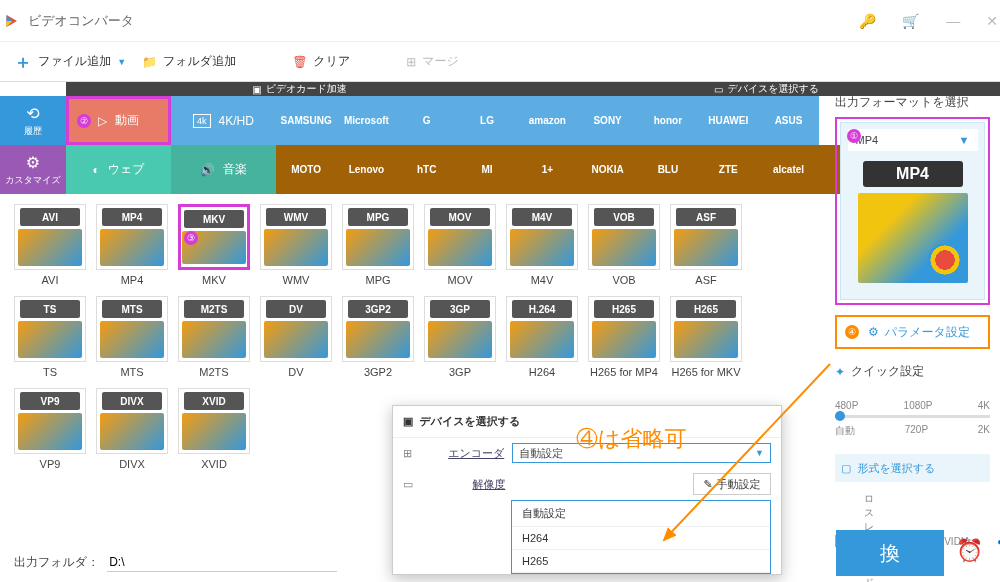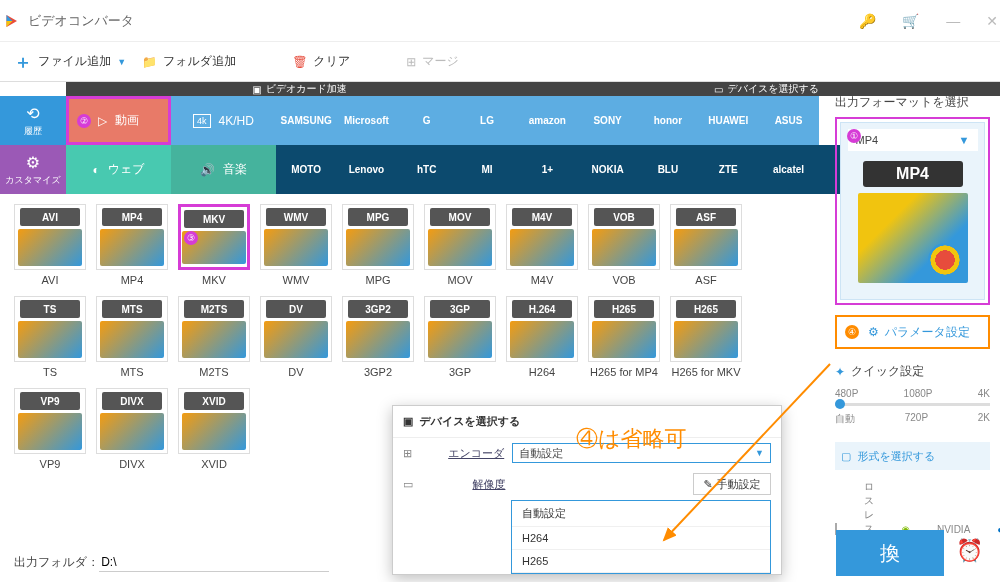--- a/index.html
+++ b/index.html
@@ -23,46 +23,46 @@
 .tabhead div { flex: 1; background: #444; display: flex; align-items: center; justify-content: center; gap: 4px; }
 .cats { width: 210px; display: flex; flex-wrap: wrap; }
 .catcell { width: 105px; height: 49px; display: flex; align-items: center; justify-content: center; color: #fff; gap: 8px; font-size: 12px; }
 .cat-video { background: #e87a68; }
 .cat-4k { background: #5dade2; }
 .cat-web { background: #48c9b0; }
 .cat-music { background: #45b39d; }
 .brands { flex: 1; display: flex; flex-wrap: wrap; }
 .brand { width: 60.3px; height: 49px; display: flex; align-items: center; justify-content: center; color: #fff; font-size: 10px; font-weight: bold; }
 .brow0 .brand { background: #5dade2; }
-.brow1 .brand { background: #0c4a6e; }
+.brow1 .brand { background: #a16207; }
 .maingrid { padding: 10px 14px 0; display: flex; flex-wrap: wrap; gap: 10px 10px; align-content: flex-start; }
 .fmtcell { width: 72px; display: flex; flex-direction: column; align-items: center; gap: 4px; }
 .thumb { width: 72px; height: 66px; border: 1px solid #ddd; background: #fff; display: flex; flex-direction: column; align-items: center; overflow: hidden; }
 .thumb .badge { height: 18px; width: 60px; margin-top: 3px; background: #555; color: #fff; font-size: 10px; font-weight: bold; display: flex; align-items: center; justify-content: center; border-radius: 2px; }
 .thumb .pic { flex: 1; width: 64px; background: linear-gradient(135deg,#f39c12,#3498db); margin: 3px 0; border-radius: 2px; position:relative; }
 .fmtlabel { font-size: 11px; color: #444; }
 .rightpanel { position: absolute; right: 10px; top: 94px; width: 155px; }
 .rp-title { font-size: 12px; color: #444; margin-bottom: 6px; }
 .rp-card-wrap { border: 2px solid #d63cd6; padding: 3px; }
 .rp-card { height: 178px; background: #eaf4fb; border: 1px solid #cde4f5; display: flex; flex-direction: column; align-items: center; padding-top: 6px; position: relative; }
 .rp-head { width: 130px; height: 22px; background: #fff; display: flex; align-items: center; padding: 0 8px; font-size: 11px; color: #444; }
 .rp-head .triangle { margin-left: auto; color: #3498db; }
 .big-badge { width: 100px; height: 26px; background: #333; color: #fff; font-size: 16px; font-weight: bold; display: flex; align-items: center; justify-content: center; margin-top: 10px; border-radius: 3px; }
 .big-pic { width: 110px; height: 90px; background: linear-gradient(135deg,#f1c40f 30%,#3498db 70%); margin-top: 6px; border-radius: 2px; position:relative; overflow:hidden; }
 .param-btn { height: 34px; border: 2px solid #ff8c00; display: flex; align-items: center; padding: 0 8px; gap: 6px; margin-top: 10px; font-size: 12px; color: #3498db; }
 .quick-label { display: flex; align-items: center; gap: 6px; margin-top: 14px; font-size: 12px; color: #444; }
-.slider { margin-top: 8px; position: relative; height: 36px; }
+.slider { margin-top: 20px; position: relative; height: 36px; }
 .slider-labels { display: flex; justify-content: space-between; font-size: 10px; color: #888; margin-top:6px; }
 .slider-bar { height:3px; background:#ddd; margin-top:4px; position:relative; }
 .slider-knob { position:absolute; left:0; top:-4px; width:10px; height:10px; background:#3498db; border-radius:50%; }
 .gpu-row { height: 28px; background: #eaf4fb; display: flex; align-items: center; padding: 0 6px; gap: 6px; font-size: 11px; color: #3498db; margin-top: 18px; }
 .loss-row { display: flex; align-items: center; gap: 27px; margin-top:10px; font-size:10px; color:#888; }
 .cbox { width: 12px; height: 12px; border: 1px solid #aaa; display: inline-block; }
 .convert-btn { position: absolute; right: 56px; bottom: 6px; top: auto; width: 108px; height: 46px; background: #3498db; color: #fff; display: flex; align-items: center; justify-content: center; font-size: 20px; }
-.footer { position: absolute; bottom: 10px; left: 14px; display: flex; align-items: center; gap: 0; font-size: 12px; color: #444; }
+.footer { position: absolute; bottom: 10px; left: 14px; display: flex; align-items: center; gap: 8px; font-size: 12px; color: #444; }
 .folder-input { width: 230px; border: none; border-bottom: 1px solid #ccc; font-size:12px; padding:2px; }
 .popup { position: absolute; left: 392px; top: 405px; width: 390px; background: #fff; border: 1px solid #ccc; box-shadow: 0 4px 14px rgba(0,0,0,.25); font-size: 11px; }
 .popup-title { padding: 8px 10px; font-weight: bold; border-bottom: 1px solid #eee; display:flex; align-items:center; gap:6px; }
 .popup-row { display: flex; align-items: center; padding: 5px 10px; gap: 8px; }
 .popup-row .lbl { width: 84px; text-align: right; color: #446; text-decoration: underline; }
 .popup-row .icon { color: #888; }
 .select-field { flex: 1; height: 20px; border: 1px solid #3498db; padding: 0 6px; display: flex; align-items: center; color: #444; position: relative; }
 .select-field .tri { margin-left: auto; color: #3498db; font-size: 9px; }
 .dropdown { border: 1px solid #3498db; background: #fff; margin-left: 118px; margin-right: 10px; }
 .dropdown .opt { padding: 5px 10px; border-bottom: 1px solid #f0f0f0; }

